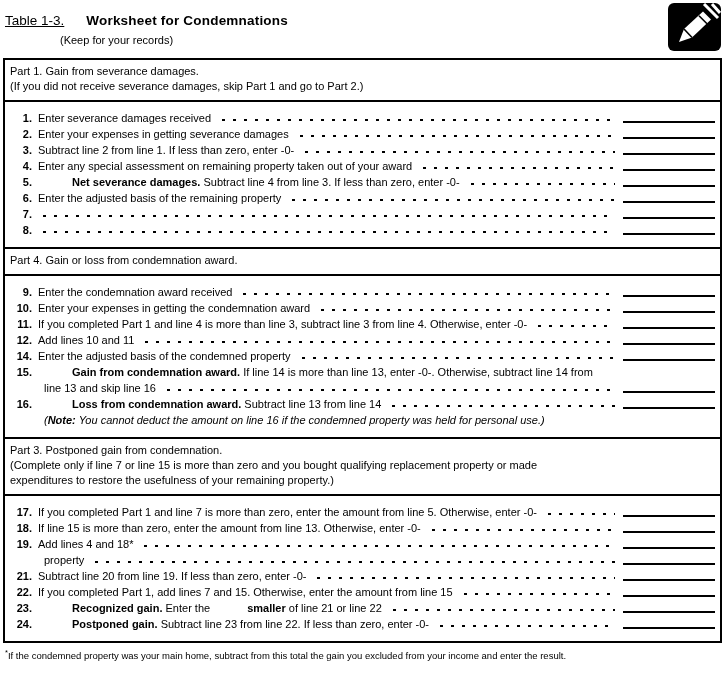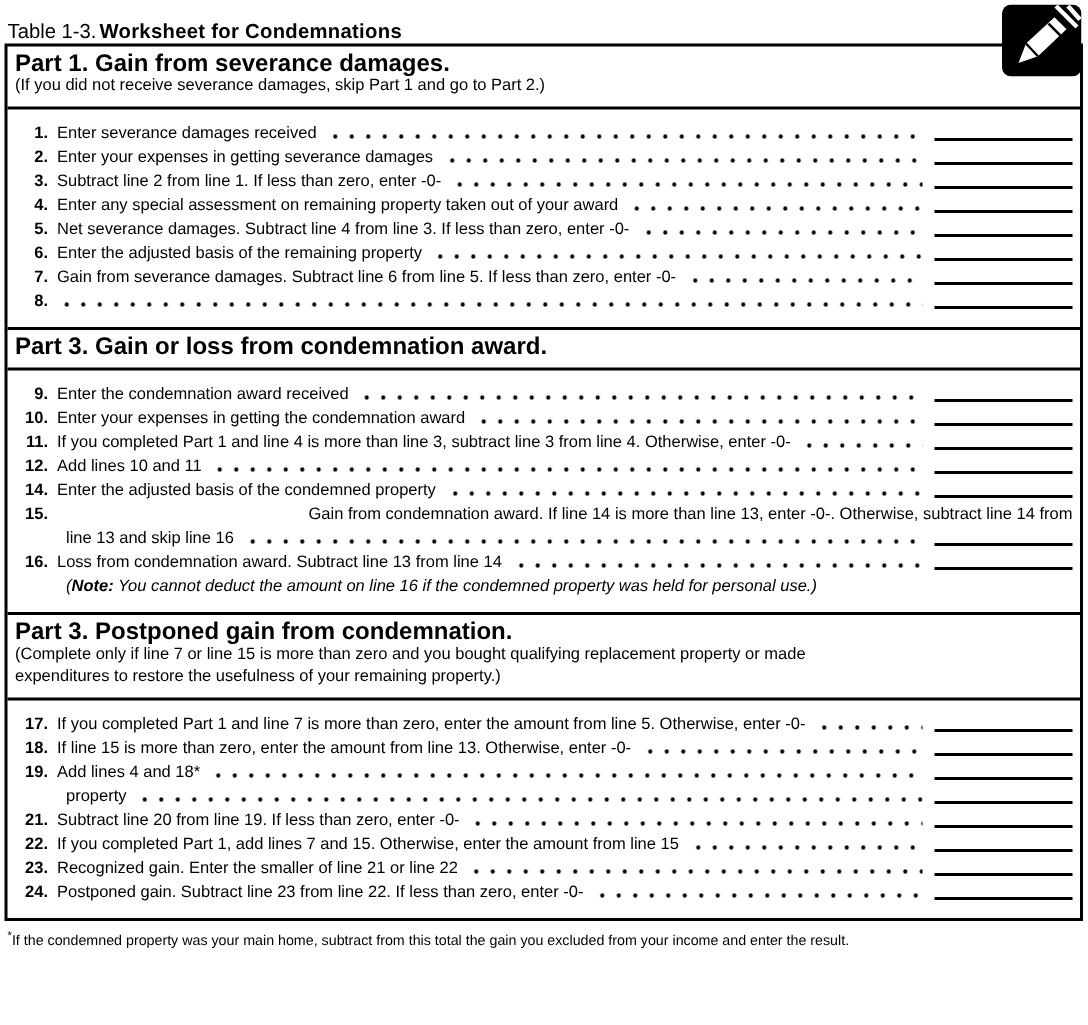--- a/index.html
+++ b/index.html
@@ -1,53 +1,54 @@
 <!DOCTYPE html>
 <html><head>
 <meta charset="utf-8">
 <style>
   html,body{margin:0;padding:0;background:#fff;}
   body{width:725px;height:683px;font-family:"Liberation Sans",sans-serif;color:#000;overflow:hidden;}
   .page{position:relative;padding:13px 3px 0 3px;box-sizing:border-box;}
   .title-row{font-size:13.5px;line-height:16px;padding-left:2px;white-space:nowrap;}
-  .title-prefix{font-weight:normal;}
-  .title-main{font-weight:bold;margin-left:2px;letter-spacing:.2px;}
+  .title-prefix{font-weight:normal;text-decoration:underline;}
+  .title-main{font-weight:bold;margin-left:22px;letter-spacing:.2px;}
   .subtitle{font-size:11px;line-height:13px;margin:5px 0 11px 57px;}
   .pencil{position:absolute;top:3px;right:4px;width:53px;height:48px;}
   .worksheet{border:2px solid #000;}
   .sec{border-top:2px solid #000;}
   .sec:first-child{border-top:none;}
   .sec.header{padding:4px 6px 6px 5px;}
-  .part-title{font-weight:bold;font-size:16px;line-height:15px;}
+  .part-title{font-weight:normal;font-size:11px;line-height:15px;}
   .part-note{font-size:11px;line-height:15px;white-space:pre-line;}
   .sec.lines{padding:8px 5px 9px 5px;}
   .row{display:flex;align-items:flex-end;font-size:11px;line-height:16px;}
   .num{flex:0 0 22px;text-align:right;font-weight:bold;}
   .txt{margin-left:6px;}
-  .grow{flex:1 1 auto;text-align:right;}
+  .grow{flex:1 1 auto;}
   .indent{flex:0 0 28px;}
   .dots{flex:1 1 10px;min-width:10px;align-self:stretch;margin:0 8px 0 7px;
         background-image:radial-gradient(circle,#000 1.25px,transparent 1.45px);
         background-size:11px 4px;background-repeat:repeat-x;
         background-position:left calc(100% - 4px);}
   .blank{flex:0 0 92px;height:2px;background:#000;margin-bottom:3px;}
-  .b{font-weight:normal;}
+  .b{font-weight:bold;margin-left:34px;}
   .i{font-style:italic;}
   .bi{font-weight:bold;font-style:italic;text-align:center;}
   .footnote{font-size:9.5px;line-height:12px;margin-top:4px;padding-left:2px;}
   .footnote sup{font-size:7.5px;vertical-align:4px;}
 </style>
 </head>
 <body>
 
 <div class="page">
 
   <div class="title-row">
     <span class="title-prefix">Table 1-3.</span><span class="title-main">Worksheet for Condemnations</span>
   </div>
+  <div class="subtitle">(Keep for your records)</div>
 
   <svg class="pencil" viewBox="0 0 53 48" xmlns="http://www.w3.org/2000/svg">
     <rect x="0" y="0" width="53" height="48" rx="6" fill="#000"></rect>
     <polygon points="11,39 16,26 35,8.5 43,16.5 24,34.5" fill="#fff"></polygon>
     <line x1="16" y1="26" x2="24" y2="34.5" stroke="#000" stroke-width="1.6"></line>
     <line x1="31" y1="12.8" x2="39" y2="20.8" stroke="#000" stroke-width="1.6"></line>
     <line x1="36" y1="1" x2="50" y2="15" stroke="#fff" stroke-width="3"></line>
     <line x1="44" y1="1" x2="52" y2="10" stroke="#fff" stroke-width="3"></line>
   </svg>
 
@@ -88,32 +89,31 @@
           <span class="blank"></span>
         </div>
         <div class="row">
           <span class="num">6.</span>
           <span class="txt"><span>Enter the adjusted basis of the remaining property</span></span>
           <span class="dots"></span>
           <span class="blank"></span>
         </div>
         <div class="row">
           <span class="num">7.</span>
-          <span class="txt"><span class="b">Gain from severance damages. </span><span>Subtract line 6 from line 5. If less than zero, enter -0-</span></span>
           <span class="dots"></span>
           <span class="blank"></span>
         </div>
         <div class="row">
           <span class="num">8.</span>
           <span class="dots"></span>
           <span class="blank"></span>
         </div>
       </div>
       <div class="sec header">
-        <div class="part-title">Part 3. Gain or loss from condemnation award.</div>
+        <div class="part-title">Part 4. Gain or loss from condemnation award.</div>
       </div>
       <div class="sec lines">
         <div class="row">
           <span class="num">9.</span>
           <span class="txt"><span>Enter the condemnation award received</span></span>
           <span class="dots"></span>
           <span class="blank"></span>
         </div>
         <div class="row">
           <span class="num">10.</span>

